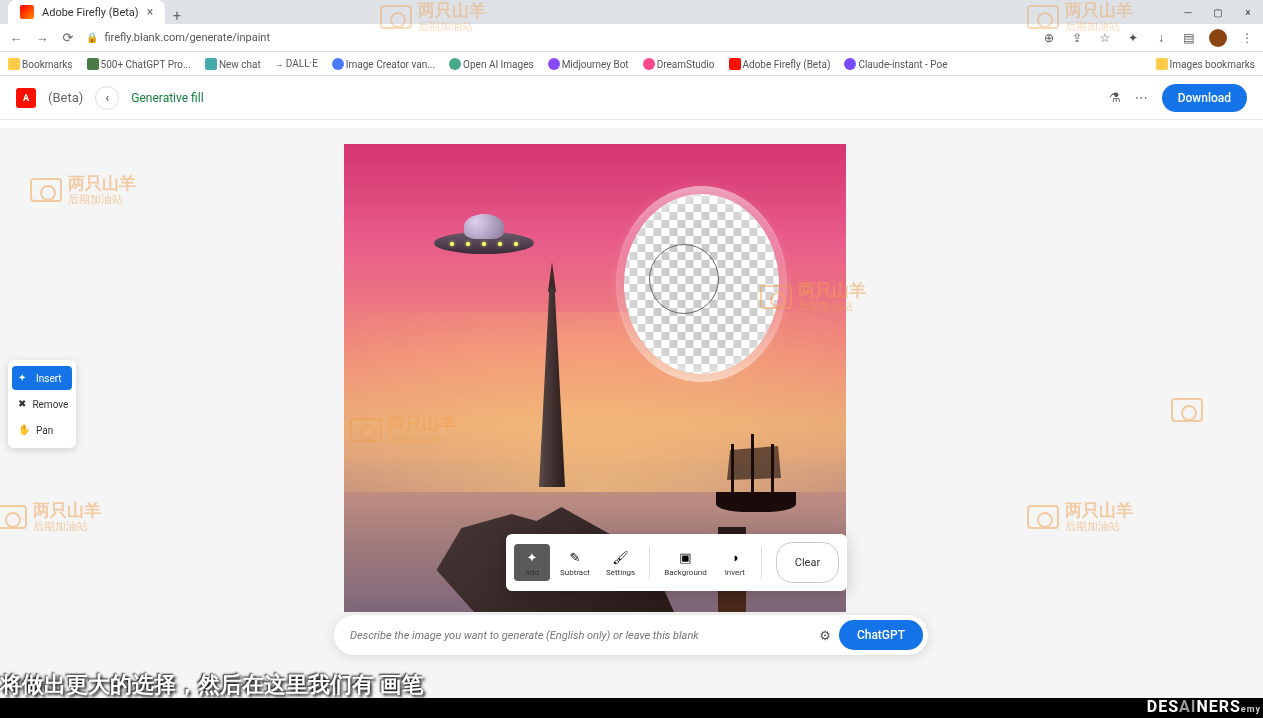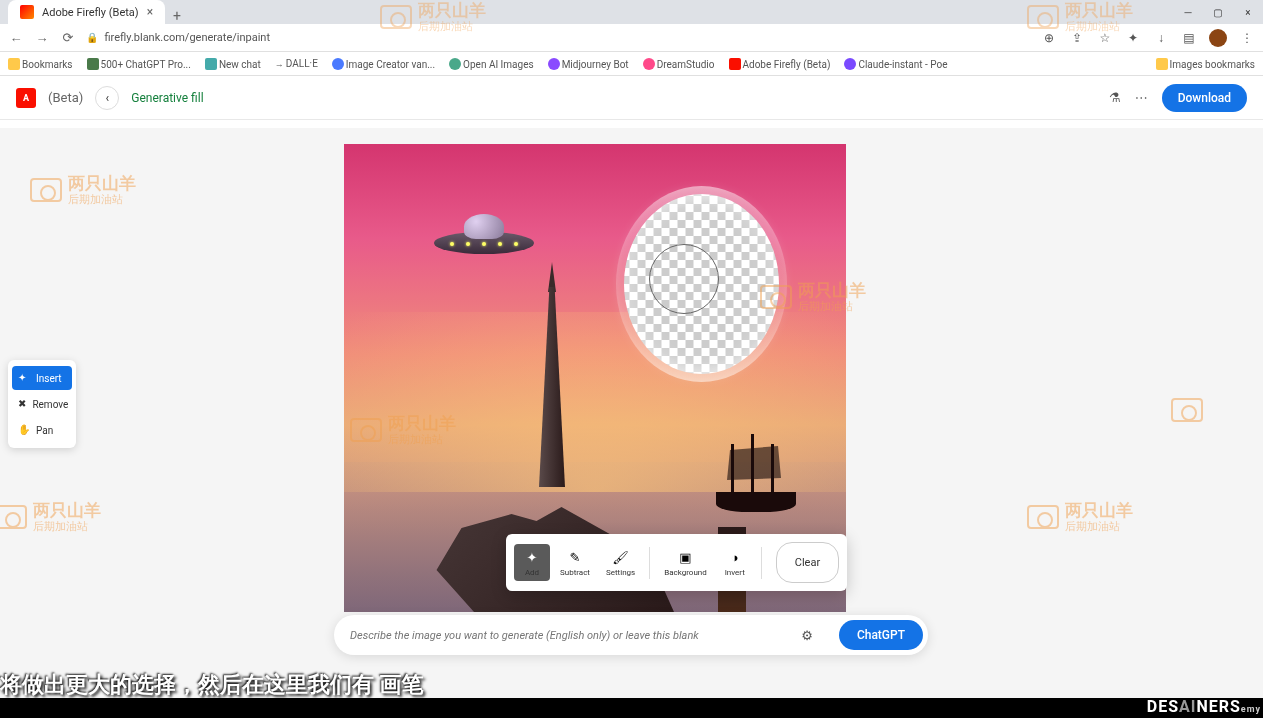--- a/index.html
+++ b/index.html
@@ -58,21 +58,21 @@
 .ship-sail{position:absolute;bottom:30px;left:18px;width:60px;height:40px;background:rgba(20,10,10,0.6);clip-path:polygon(10% 20%,90% 10%,95% 90%,5% 95%)}
 .figure{position:absolute;bottom:0;right:100px;width:28px;height:85px;background:linear-gradient(180deg,#2a1a1a,#4a2a1a)}
 .bottom-tools{position:absolute;left:506px;top:406px;background:#fff;border-radius:6px;box-shadow:0 4px 16px rgba(0,0,0,0.2);padding:8px;display:flex;align-items:center;gap:4px}
 .bt-item{display:flex;flex-direction:column;align-items:center;gap:2px;padding:4px 6px;border-radius:4px;min-width:36px}
 .bt-item.active{background:#5a5a5a}
 .bt-icon{width:18px;height:18px;display:flex;align-items:center;justify-content:center;font-size:13px}
 .bt-item.active .bt-icon{color:#fff}
 .bt-label{font-size:8px;color:#333}
 .bt-divider{width:1px;height:32px;background:#ddd;margin:0 4px}
 .clear-btn{border:1px solid #ccc;background:#fff;padding:13px 18px;border-radius:16px;font-size:11px;color:#333;margin-left:6px}
-.prompt-bar{position:absolute;left:334px;top:487px;width:594px;height:40px;background:#fff;border-radius:20px;box-shadow:0 2px 12px rgba(0,0,0,0.12);display:flex;align-items:center;padding:0 5px 0 16px;gap:26px}
+.prompt-bar{position:absolute;left:334px;top:487px;width:594px;height:40px;background:#fff;border-radius:20px;box-shadow:0 2px 12px rgba(0,0,0,0.12);display:flex;align-items:center;padding:0 5px 0 16px;gap:8px}
 .prompt-input{flex:1;border:none;outline:none;font-size:11px;font-style:italic;color:#888;background:transparent}
 .prompt-settings{color:#555;font-size:13px}
 .generate-btn{background:#1473e6;color:#fff;border:none;padding:8px 18px;border-radius:16px;font-size:12px;font-weight:500}
 .watermark{position:absolute;color:#f0a050;opacity:0.5;font-size:12px;display:flex;align-items:center;gap:6px}
 .wm-icon{width:32px;height:24px;border:2px solid #f0a050;border-radius:4px;position:relative}
 .wm-icon::before{content:"";position:absolute;top:5px;left:8px;width:12px;height:12px;border:2px solid #f0a050;border-radius:50%}
 .wm-text{display:flex;flex-direction:column;line-height:1.2}
 .wm-cn{font-size:17px;font-weight:bold}
 .wm-sub{font-size:11px}
 .subtitle-container{position:absolute;bottom:18px;left:0;right:0;text-align:left;pointer-events:none}

